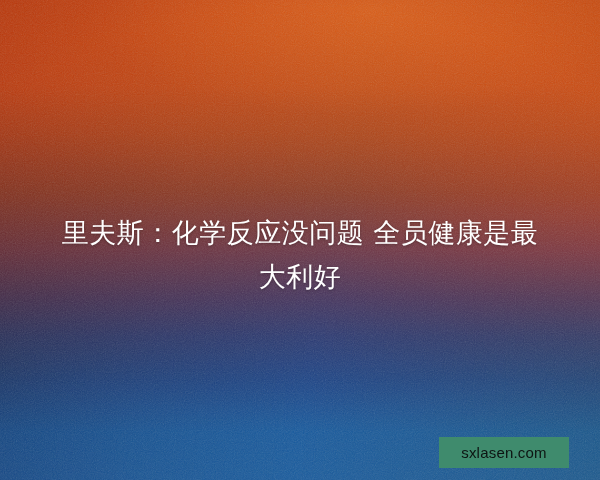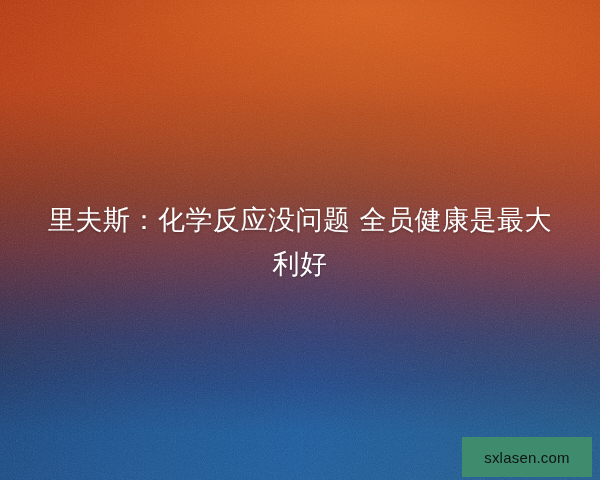--- a/index.html
+++ b/index.html
@@ -104,37 +104,37 @@
 
   
   .title-wrap {
     position: absolute;
     left: 36px;
     right: 36px;
     top: 196px;
     text-align: center;
   }
   .title {
-    margin: 2px;
+    margin: 15px;
     color: #ffffff;
     font-size: 27px;
     font-weight: 400;
     line-height: 44px;
     letter-spacing: 0.5px;
     text-shadow: 0 1px 3px rgba(0,0,0,0.30);
     font-family: "DejaVu Sans", "Liberation Sans", sans-serif;
   }
 
   
   .watermark {
     position: absolute;
-    left: 462px;
+    left: 439px;
     top: 437px;
     width: 130px;
-    height: 40px;
+    height: 31px;
     background: #3f8b6d;
     display: flex;
     align-items: center;
     justify-content: center;
   }
   .watermark-text {
     color: #0d1412;
     font-size: 15px;
     font-weight: 400;
     letter-spacing: 0.2px;

